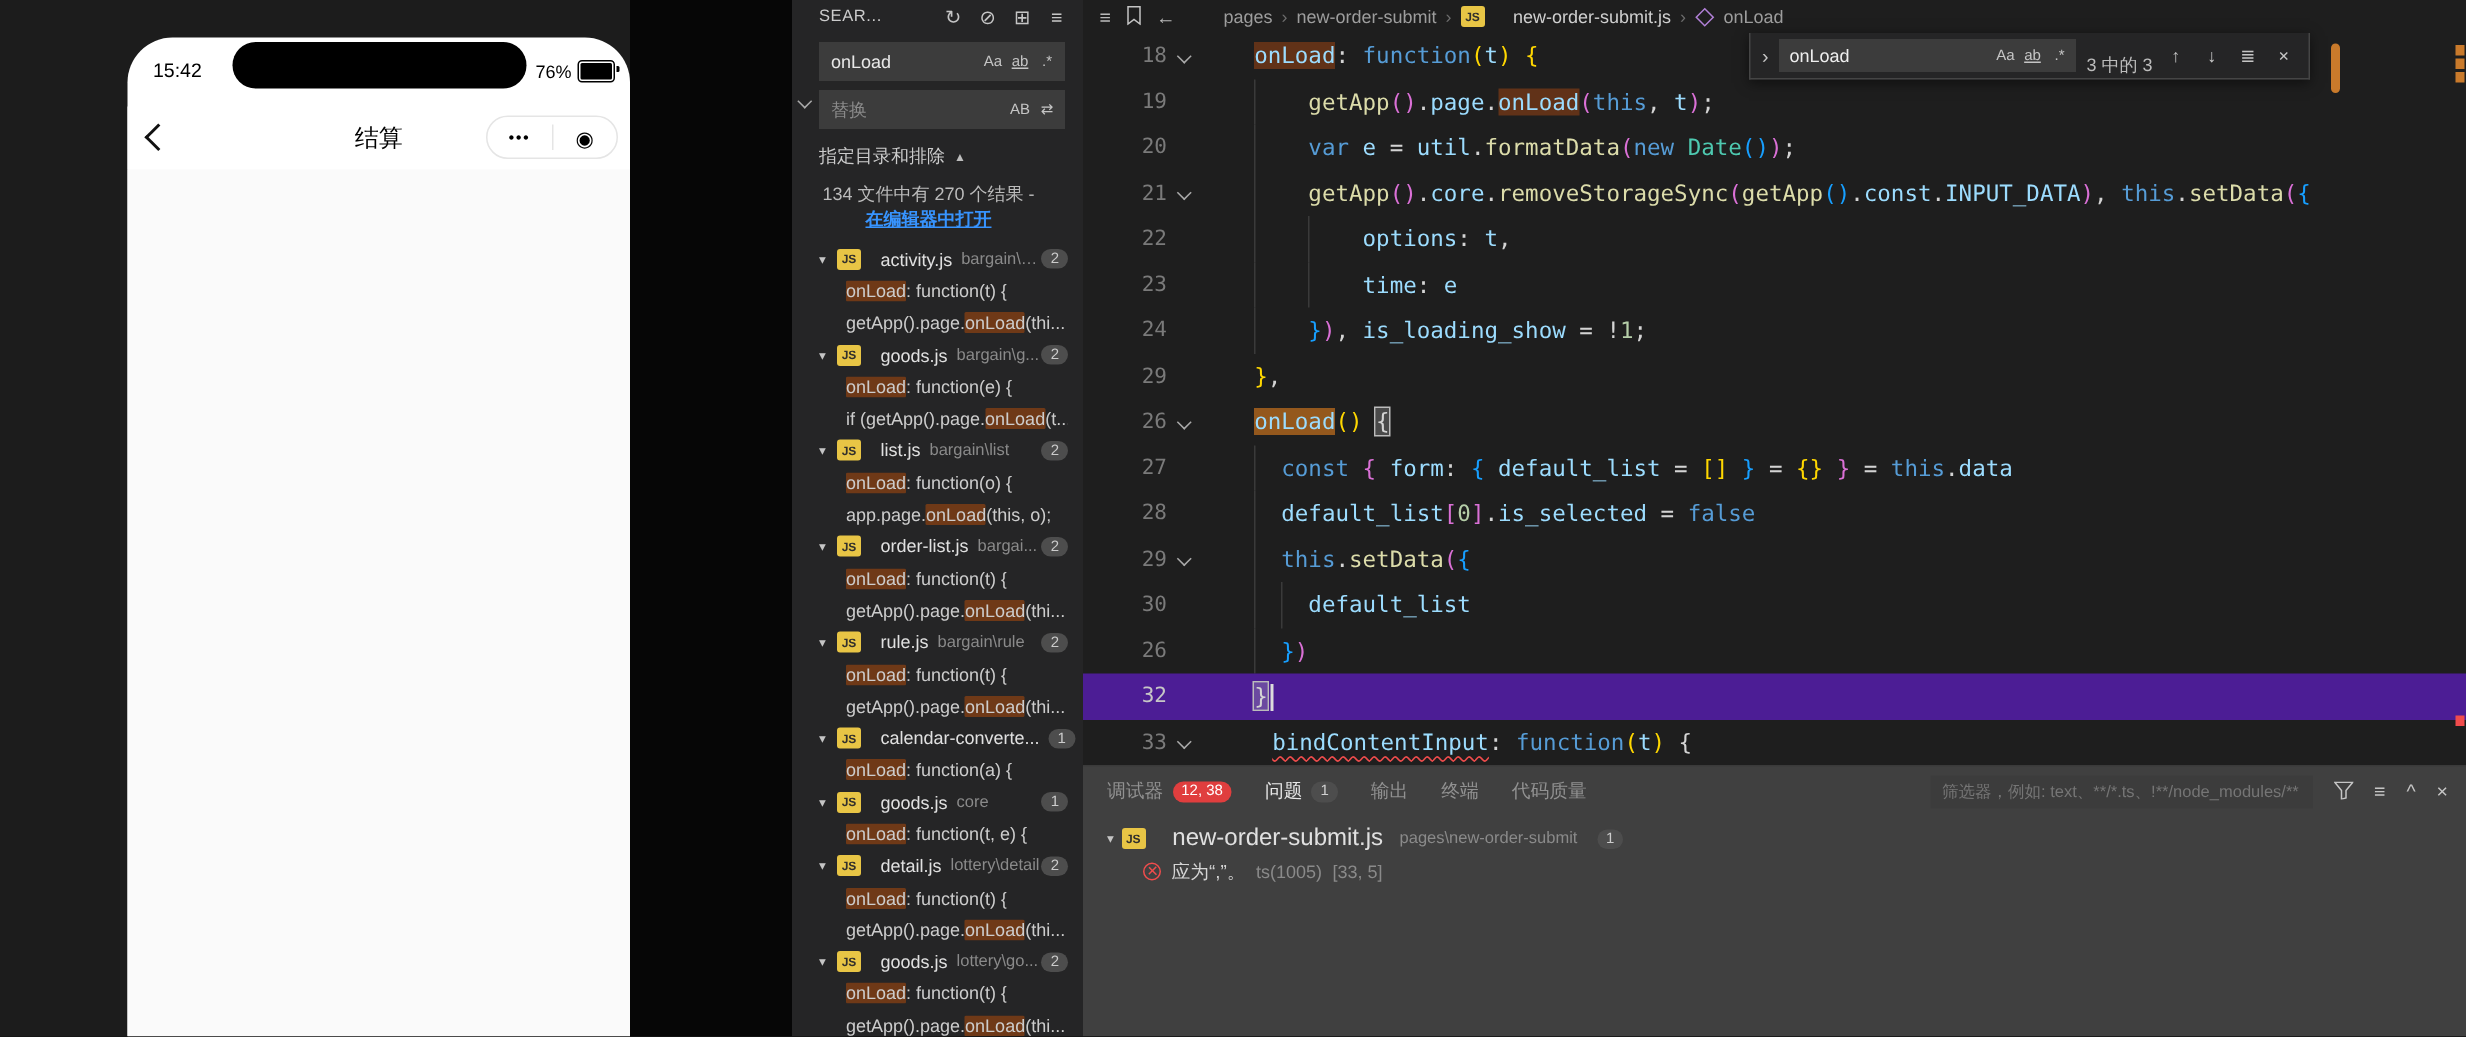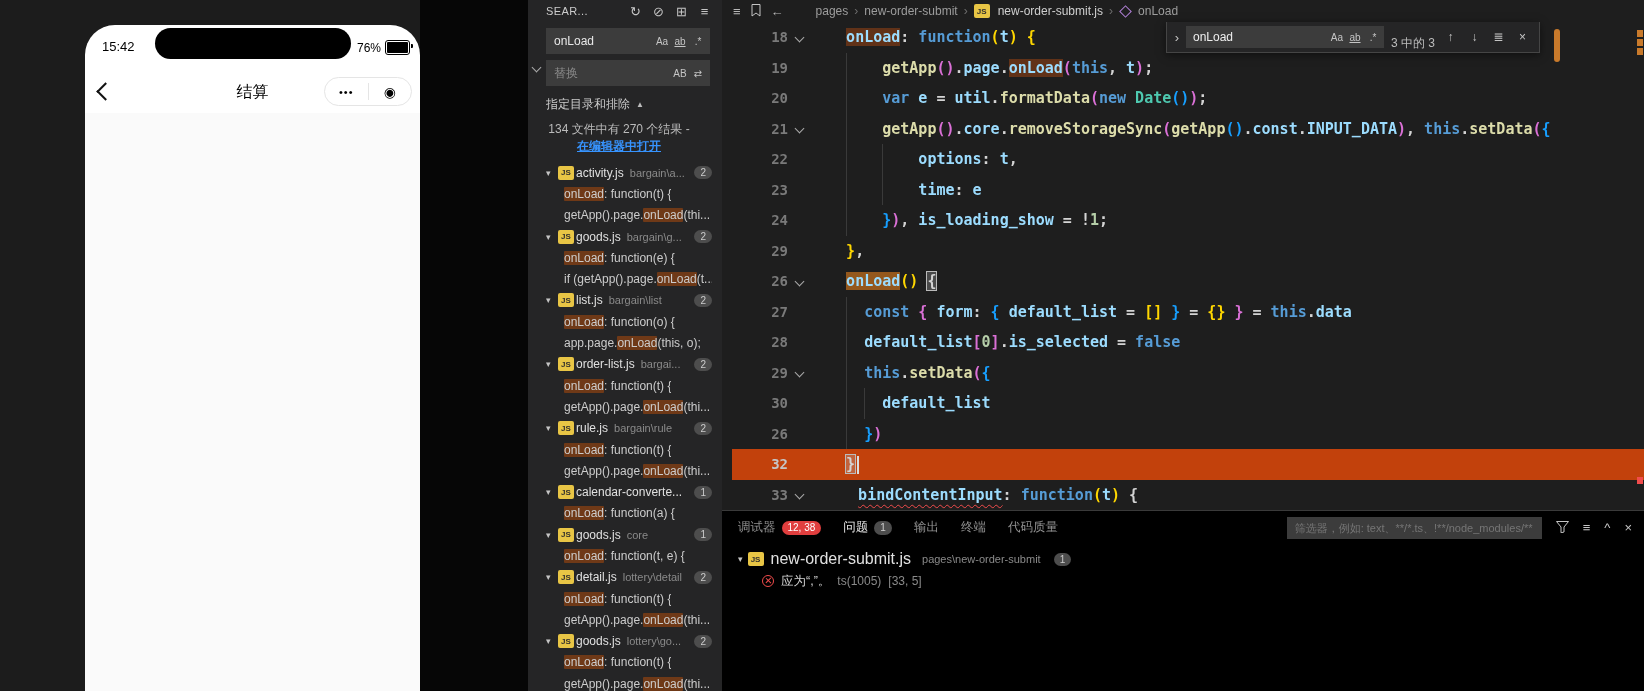--- a/index.html
+++ b/index.html
@@ -38,21 +38,21 @@
   .sp-opt.uword{text-decoration:underline;}
   .replace-toggle{position:absolute;left:5px;top:60px;cursor:pointer;}
   .chev{width:6px;height:6px;border-right:1.4px solid #aaa;border-bottom:1.4px solid #aaa;transform:rotate(45deg);display:inline-block;}
   .sp-details{margin:10px 0 0 18px;color:#ccc;display:flex;gap:6px;align-items:center;cursor:pointer;}
   .sp-details .tri{font-size:8px;color:#bdbdbd;}
   .sp-summary{margin:8px 12px 0 0;color:#bbb;line-height:17px;text-align:center;}
   .sp-link{color:#3794ff;text-decoration:underline;cursor:pointer;font-weight:bold;}
   .results{margin-top:7px;}
   .tree-row{display:flex;align-items:center;height:21.3px;padding:0 10px 0 18px;white-space:nowrap;overflow:hidden;cursor:pointer;}
   .tree-row .twisty{color:#c5c5c5;font-size:9px;width:12px;flex:none;}
-  .js-chip{flex:none;width:16px;height:14px;background:#e8c545;color:#32302c;font-weight:bold;font-size:8px;display:flex;align-items:center;justify-content:center;border-radius:2px;margin-right:2px;}
+  .js-chip{flex:none;width:16px;height:14px;background:#e8c545;color:#32302c;font-weight:bold;font-size:8px;display:flex;align-items:center;justify-content:center;border-radius:2px;margin-right:13px;}
   .fname{color:#e0e0e0;}
   .fpath{color:#8a8a8a;font-size:11px;margin-left:6px;overflow:hidden;text-overflow:ellipsis;}
   .badge{margin-left:auto;flex:none;background:#4d4d4d;color:#ccc;font-size:10px;border-radius:9px;padding:1px 6px;}
   .match-row{padding-left:36px;}
   .mtext{color:#cccccc;white-space:pre;overflow:hidden;}
   .mhl{background:rgba(234,92,0,.38);border-radius:1px;}
 
   
   .main{position:absolute;left:722px;top:0;right:0;height:100%;}
   .editor{position:absolute;left:0;right:0;top:0;bottom:181px;background:#1e1e1e;overflow:hidden;}
@@ -62,43 +62,43 @@
   .crumb{color:#9d9d9d;cursor:pointer;}
   .crumb-sep{color:#6d6d6d;}
   .crumb-file{color:#cfcfcf;cursor:pointer;}
   .sym-icon{width:7px;height:7px;border:1.2px solid #b180d7;transform:rotate(45deg);display:inline-block;margin:0 2px;}
   .find-widget{position:absolute;top:22px;right:104px;height:30px;background:#252526;border:1px solid #454545;border-top:0;display:flex;align-items:center;gap:7px;padding:0 8px;z-index:6;box-shadow:0 2px 8px rgba(0,0,0,.5);}
   .fw-chev{color:#c5c5c5;font-size:13px;cursor:pointer;}
   .fw-input{width:198px;height:22px;background:#3c3c3c;display:flex;align-items:center;padding:0 3px 0 5px;box-sizing:border-box;}
   .fw-input input{flex:1;min-width:0;border:0;background:transparent;color:#eee;outline:0;font-size:12px;font-family:"Liberation Sans",sans-serif;}
   .fw-count{color:#bcbcbc;font-size:12px;white-space:nowrap;margin-top:13px;}
   .fw-btn{color:#c5c5c5;font-size:12px;width:17px;text-align:center;cursor:pointer;}
-  .code{position:absolute;top:22px;left:10px;right:0;font-weight:bold;}
+  .code{position:absolute;top:22px;left:0;right:0;}
   .code-line{display:flex;height:30.5px;position:relative;cursor:text;}
-  .code-line.current{background:#c2410c;}
+  .code-line.current{background:#4c1d95;}
   .ln{flex:none;width:56px;text-align:right;color:#7a7a7a;font-family:"DejaVu Sans Mono",monospace;font-size:14px;line-height:30.5px;}
   .current .ln{color:#c6c6c6;}
   .foldc{flex:none;width:22px;display:flex;align-items:center;justify-content:center;}
   .code-text{position:relative;flex:1;font-family:"DejaVu Sans Mono",monospace;font-size:15px;line-height:30.5px;white-space:pre;color:#d4d4d4;}
   .guide{position:absolute;top:0;bottom:0;width:1px;background:#3a3a3a;}
   .tok.p{color:#d4d4d4}.tok.k{color:#569cd6}.tok.f{color:#dcdcaa}.tok.v{color:#9cdcfe}
   .tok.n{color:#b5cea8}.tok.t{color:#4ec9b0}.tok.b1{color:#ffd700}.tok.b2{color:#da70d6}.tok.b3{color:#179fff}
   .tok.hl{background:#613218;}
   .tok.cur{background:#94581d;}
   .tok.box{outline:1px solid #bbb;background:rgba(190,190,190,.28);}
   .tok.err{text-decoration:underline wavy #f14c4c;text-decoration-thickness:1px;text-underline-offset:4px;margin-left:12px;}
   .cursor{display:inline-block;width:2px;height:18px;background:#dcdcdc;vertical-align:middle;margin-left:2px;}
   .minimap-marks{position:absolute;right:84px;top:29px;width:6px;height:33px;background:#c97a2b;border-radius:3px;z-index:4;}
   .ruler{position:absolute;right:0;top:22px;bottom:0;width:8px;}
   .rmark{position:absolute;right:1px;width:6px;height:7px;background:#c97a2b;}
   .rm1{top:8px}.rm2{top:17px}.rm3{top:26px}
   .rmark.errm{background:#f14c4c;top:455px;}
 
   
-  .bottom-panel{position:absolute;left:0;right:0;bottom:0;height:181px;background:#000000;border-top:1px solid #3a3a3a;color:#ccc;box-sizing:border-box;}
+  .bottom-panel{position:absolute;left:0;right:0;bottom:0;height:181px;background:#404040;border-top:1px solid #3a3a3a;color:#ccc;box-sizing:border-box;}
   .pt-row{height:33px;display:flex;align-items:center;padding:0 12px 0 16px;}
   .tabs{display:flex;gap:22px;align-items:center;}
   .ptab{display:flex;align-items:center;gap:6px;color:#919191;font-size:12.5px;cursor:pointer;white-space:nowrap;}
   .ptab.active{color:#e7e7e7;}
   .pbadge{font-size:10px;border-radius:9px;padding:1.5px 6px;background:#4d4d4d;color:#d0d0d0;}
   .pbadge.red{background:#e03e3e;color:#fff;}
   .panel-actions{margin-left:auto;display:flex;align-items:center;gap:14px;}
   .filter-box{width:255px;height:22px;background:#3c3c3c;display:flex;align-items:center;padding:0 6px;box-sizing:border-box;}
   .filter-box input{flex:1;min-width:0;background:transparent;border:0;outline:0;color:#ddd;font-size:11px;font-family:"Liberation Sans",sans-serif;}
   .pa-icon{color:#c5c5c5;font-size:13px;cursor:pointer;line-height:1;}

